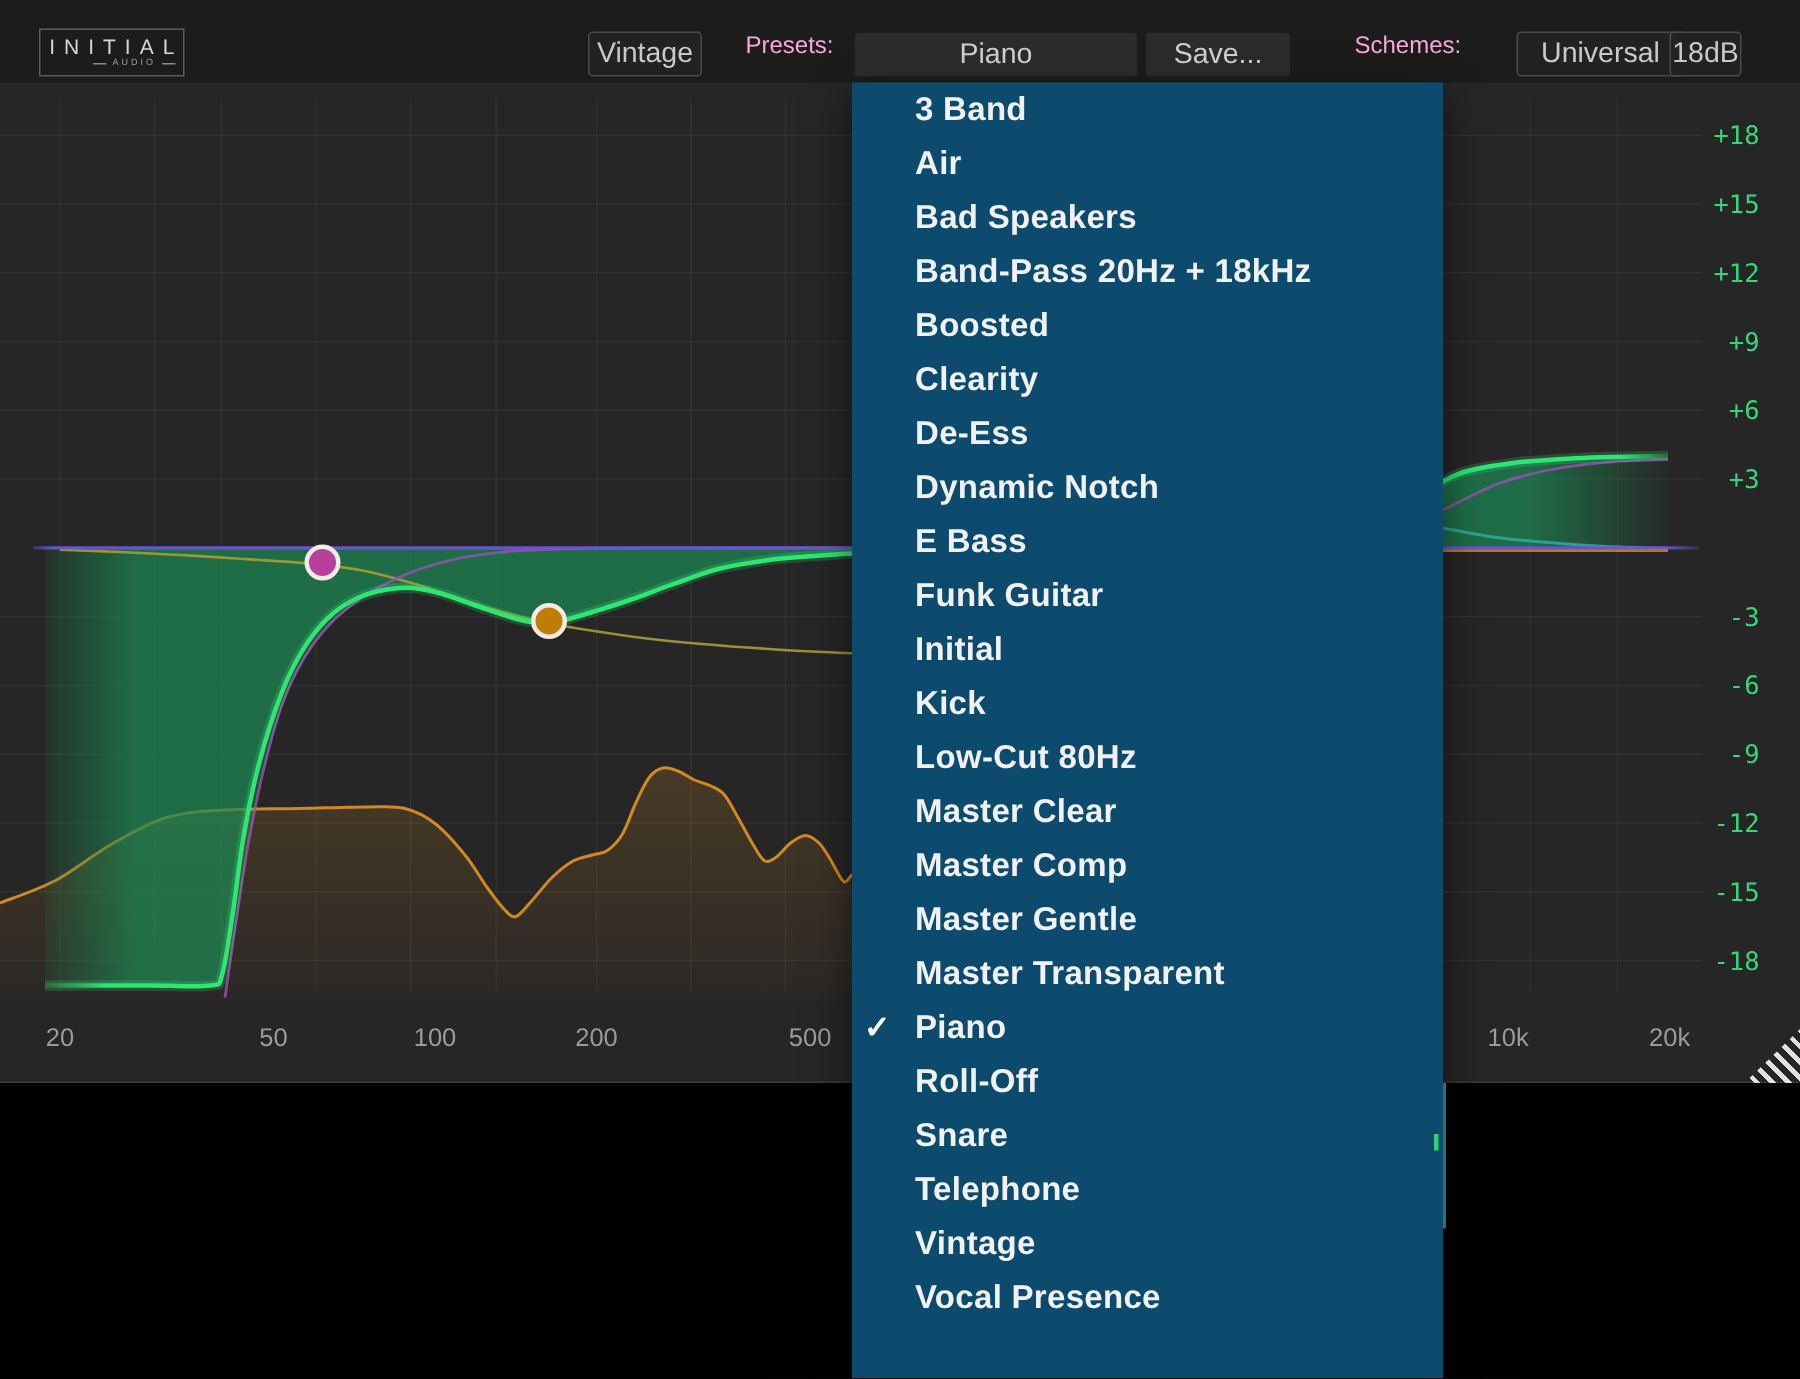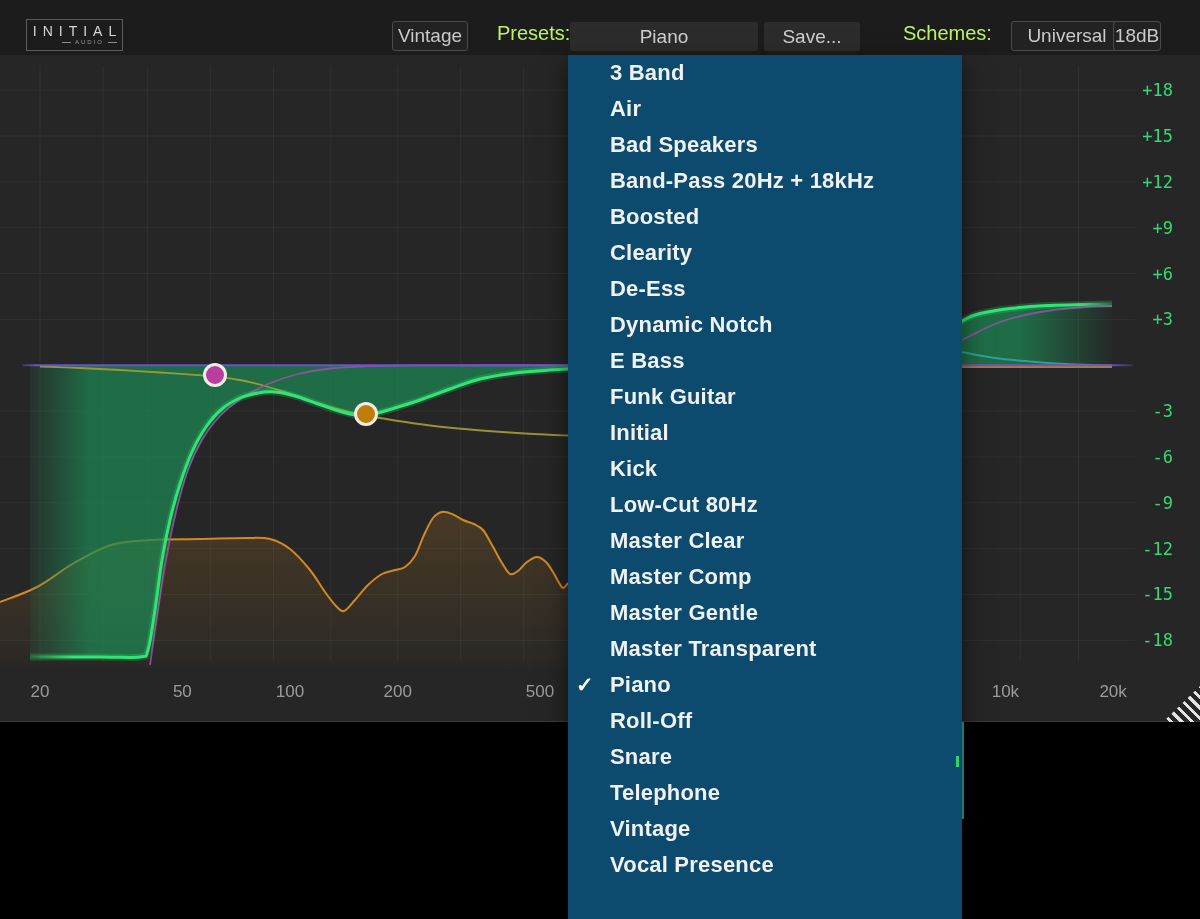--- a/index.html
+++ b/index.html
@@ -12,21 +12,21 @@
   
   #topbar{position:absolute;left:0;top:0;width:1200px;height:55px;background:#1c1c1c;z-index:10;}
   .logo-box{position:absolute;left:26px;top:19px;width:97px;height:32px;border:1px solid #5c5c5c;
             display:flex;flex-direction:column;justify-content:center;align-items:center;box-sizing:border-box;}
   .logo-title{font-size:14px;letter-spacing:6px;color:#d6d6d6;padding-left:6px;line-height:14px;}
   .logo-sub{display:flex;align-items:center;gap:4px;align-self:flex-end;margin-right:5px;margin-top:1px;}
   .logo-sub .dash{display:inline-block;width:9px;height:1px;background:#8a8a8a;}
   .logo-sub .txt{font-size:6px;letter-spacing:2px;color:#9a9a9a;line-height:7px;}
   .tb-btn{position:absolute;top:21px;height:30px;box-sizing:border-box;border:1px solid #4a4a4a;border-radius:3px;
           background:#222223;color:#c9c9c9;font-size:19px;display:flex;align-items:center;justify-content:center;}
-  .tb-label{position:absolute;top:22px;font-size:20px;color:#bef264;}
+  .tb-label{position:absolute;top:22px;font-size:16px;color:#f9a8d4;}
   .tb-field{position:absolute;top:22px;height:29px;box-sizing:border-box;background:#2c2c2d;border-radius:2px;
             color:#cfcfcf;font-size:19px;display:flex;align-items:center;justify-content:center;}
   #bypass{left:392px;width:76px;}
   #presets-label{left:497px;}
   #preset-field{left:570px;width:188px;}
   #save-btn{left:764px;width:96px;}
   #schemes-label{left:903px;}
   #scheme-btn{left:988px;width:112px;margin-left:23px;}
   #headroom-btn{left:1113px;width:48px;}
   

